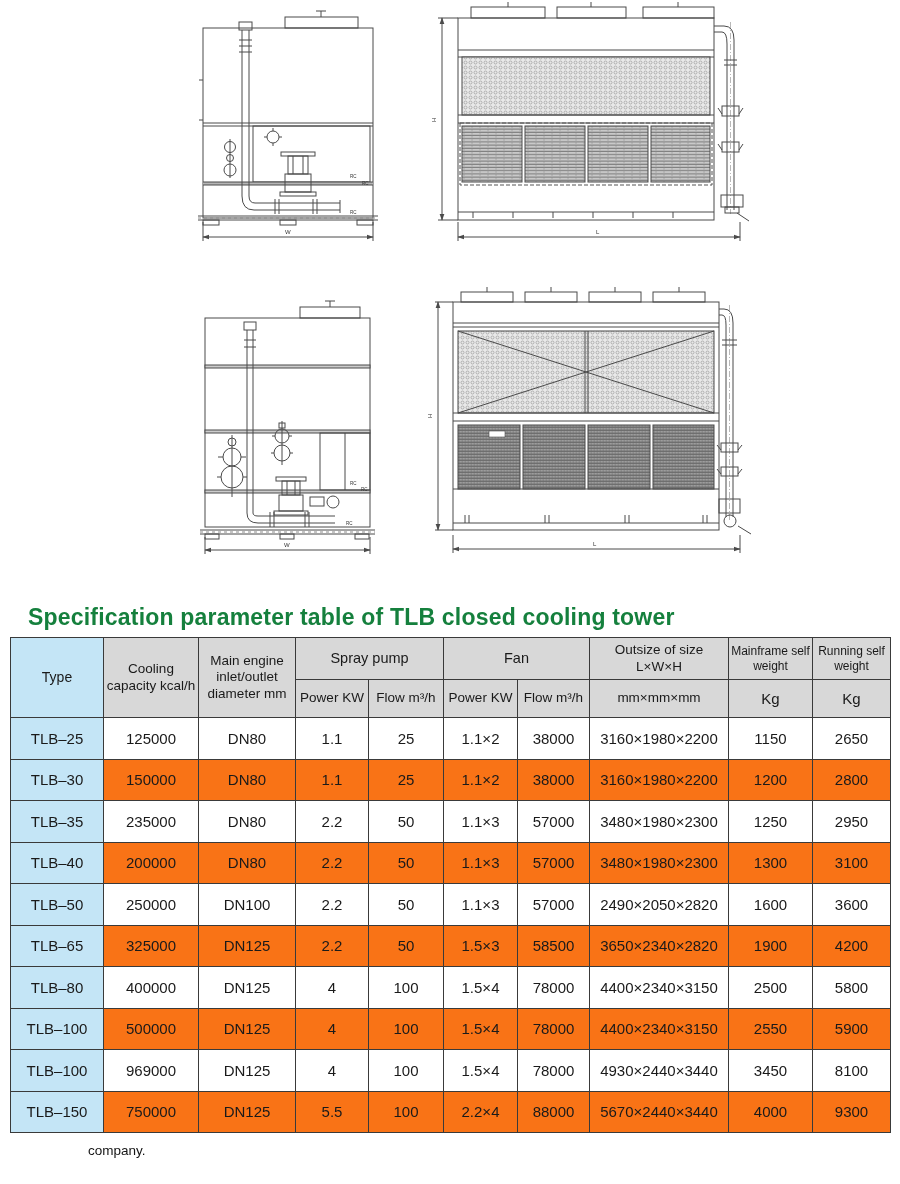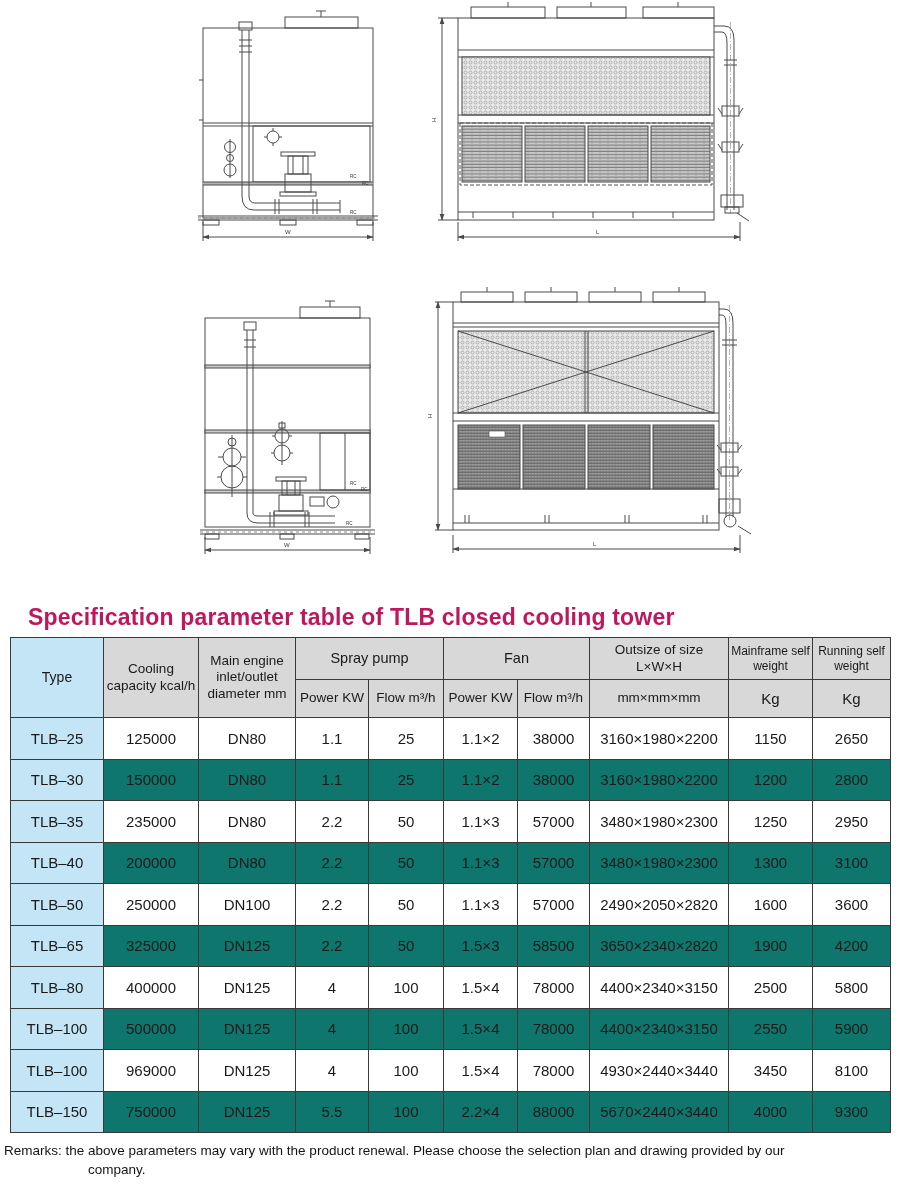--- a/index.html
+++ b/index.html
@@ -10,39 +10,39 @@
   }
   .drawings { position:relative; width:900px; height:600px; background:#fff; }
   .drawings svg { position:absolute; }
   #d1 { left:150px; top:0; }
   #d2 { left:428px; top:0; }
   #d3 { left:150px; top:285px; }
   #d4 { left:425px; top:285px; }
 
   .page-title {
     margin:4px 0 6px 28px;
-    font-size:23px; font-weight:bold; color:#be185d; letter-spacing:0.2px;
+    font-size:23px; font-weight:bold; color:#15803d; letter-spacing:0.2px;
   }
 
   table.spec {
     border-collapse:collapse; table-layout:fixed;
     width:880px; margin:0 0 0 10px;
   }
   table.spec th, table.spec td {
     border:1.6px solid #3a3a3a; text-align:center; vertical-align:middle;
     padding:0 2px; overflow:hidden;
   }
   table.spec thead th {
     background:#d8d8d8; font-weight:normal; font-size:13.5px; line-height:1.2;
   }
   table.spec .type-col { background:#c4e5f6 !important;margin-top:16px; }
   table.spec thead tr.h1 th { height:41px; }
   table.spec thead tr.h2 th { height:37px; }
   table.spec tbody td { height:40.5px; background:#ffffff; font-size:15px; }
-  table.spec tbody tr.alt td { background:#0f766e; }
+  table.spec tbody tr.alt td { background:#f97316; }
   .small-head { font-size:12px !important; line-height:1.25 !important; }
   .pre { white-space:pre-line; }
   .kg { font-size:15px !important; }
 
   .remarks {
     margin:9px 0 0 4px; font-size:13.5px; line-height:1.4; color:#141414;
     width:896px;
   }
   .remarks .l2 { padding-left:84px; }
 
@@ -521,15 +521,14 @@
         <td>2.2×4</td>
         <td>88000</td>
         <td>5670×2440×3440</td>
         <td>4000</td>
         <td>9300</td>
       </tr>
     </tbody>
 </table>
 
 <div class="remarks">
-  <div class="l1">Remarks: the above parameters may vary with the product renewal. Please choose the selection plan and drawing provided by our</div>
   <div class="l2">company.</div>
 </div>
 
 </body></html>

